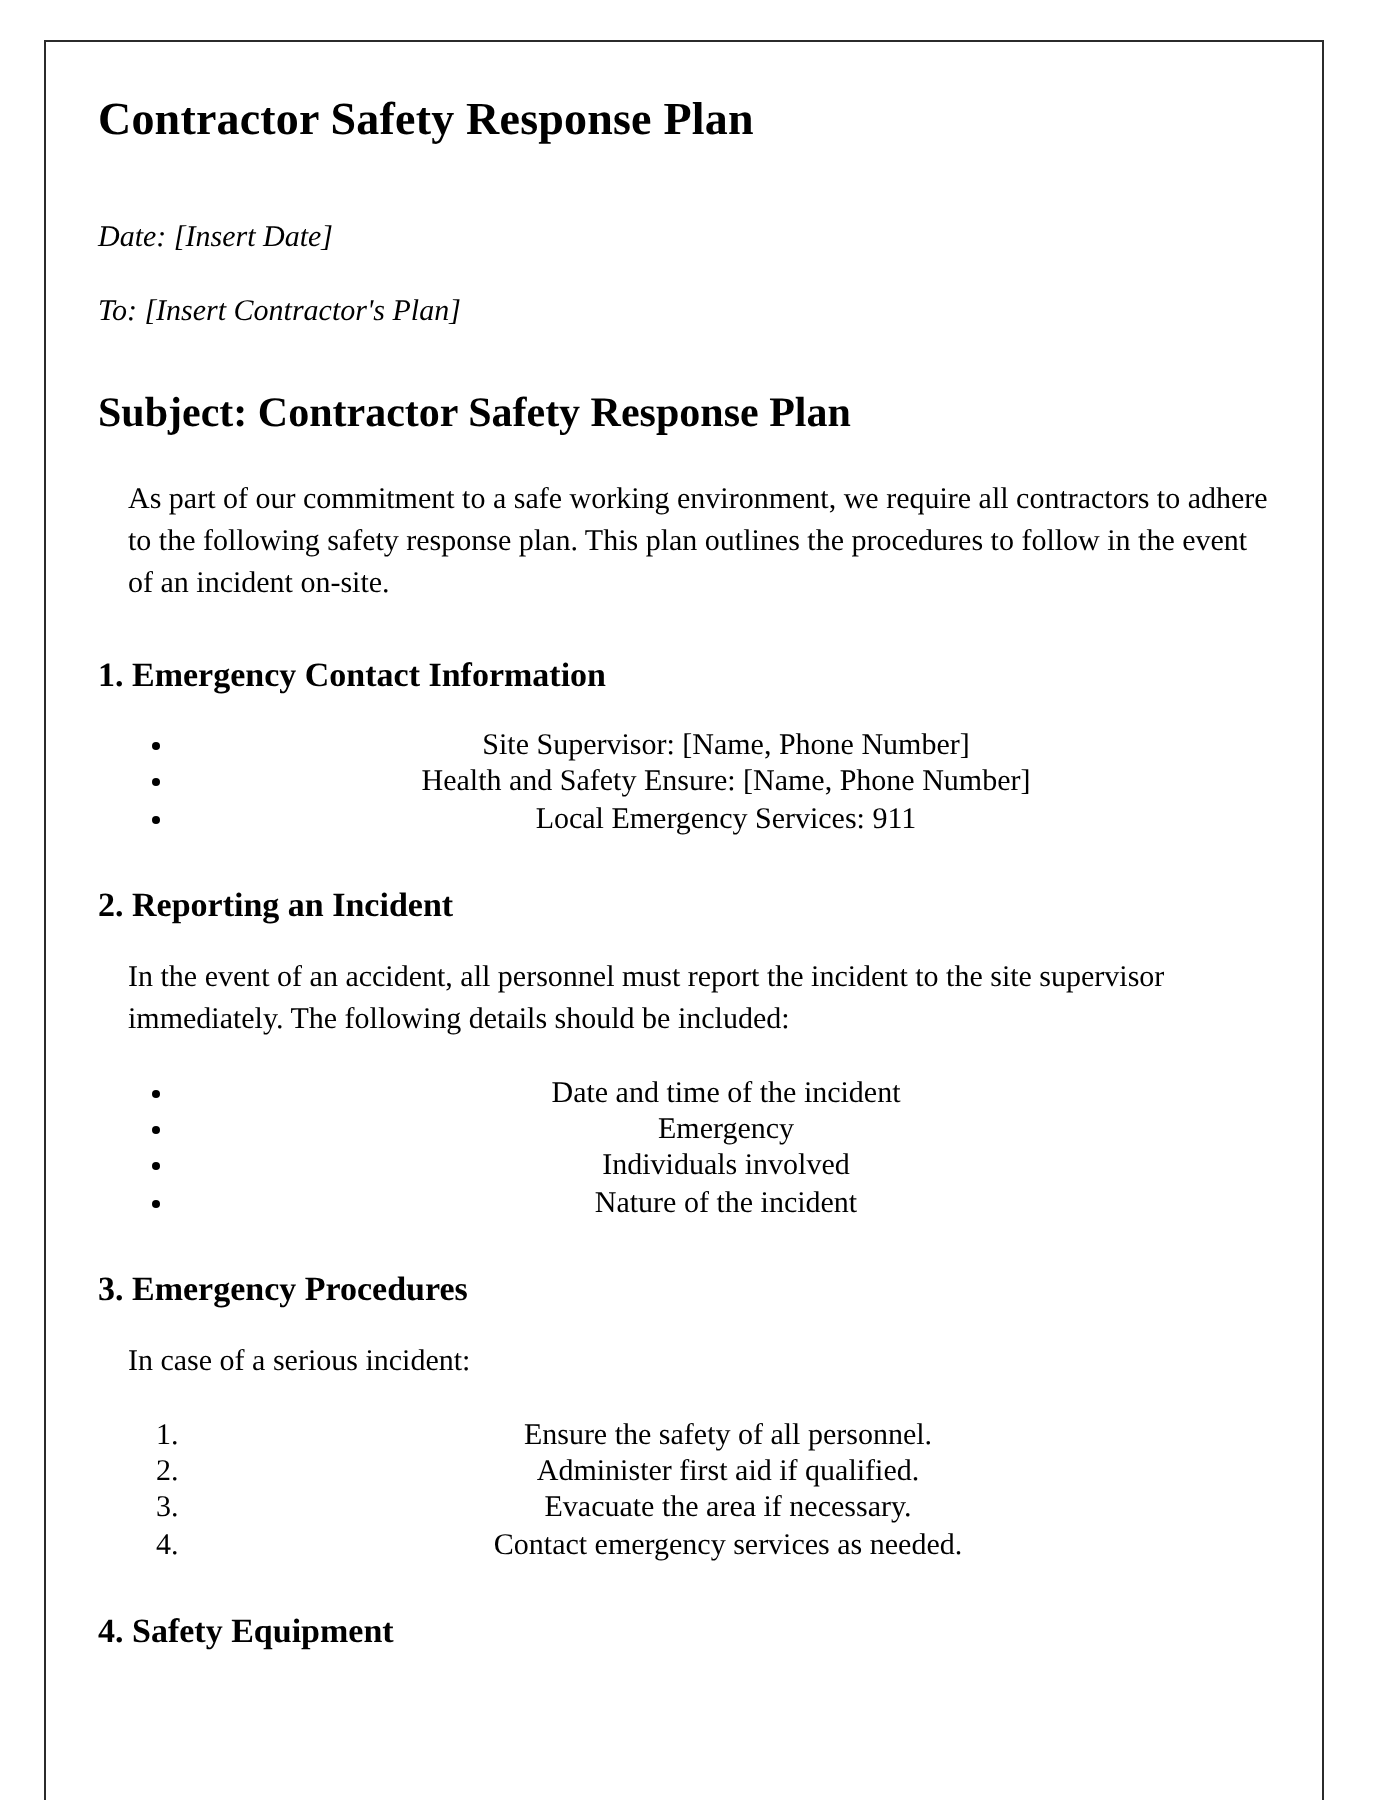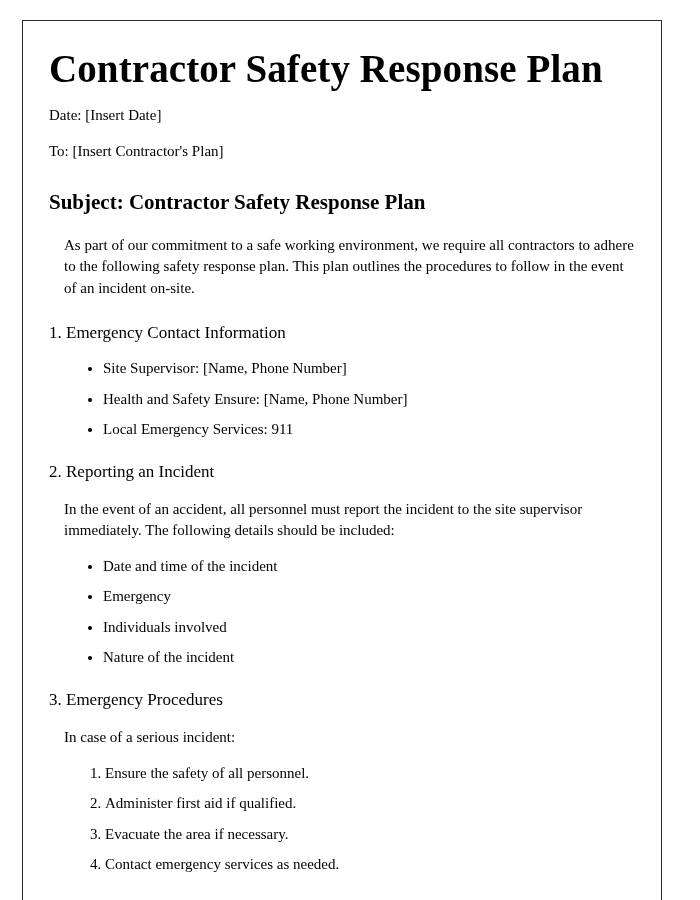--- a/index.html
+++ b/index.html
@@ -26,45 +26,46 @@
     border-bottom: none;
     background: #ffffff;
     overflow: hidden;
   }
 
   .page-inner {
     padding: 26px 26px 0 26px;
   }
 
   h1.doc-title {
-    font-size: 39px;
+    font-size: 23px;
     font-weight: bold;
     line-height: 1.15;
-    margin: 0 0 14px 0;
+    margin: 0 0 37px 0;
     letter-spacing: 0.1px;
   }
 
   h2.subject-heading {
     font-size: 21px;
     font-weight: bold;
     line-height: 1.2;
     margin: 28px 0 20px 0;
   }
 
   h3.section-heading {
     font-size: 17px;
-    font-weight: normal;
+    font-weight: bold;
     line-height: 1.2;
     margin: 24px 0 16px 0;
   }
 
   p.meta-line {
     font-size: 15px;
     line-height: 1.3;
     margin: 0 0 17px 0;
+    font-style: italic;
   }
 
   p.body-text {
     font-size: 15px;
     line-height: 1.42;
     margin: 0 0 16px 15px;
   }
 
   p.salutation {
     font-size: 15px;
@@ -83,22 +84,23 @@
   ol.numbered-list {
     font-size: 15px;
     line-height: 1.22;
     margin: 0 0 16px 0;
     padding-left: 44px;
     list-style-type: decimal;
   }
 
   ul.bullet-list li,
   ol.numbered-list li {
-    margin: 12px;
+    margin: 0;
     padding: 0;
+    text-align: center;
   }
 </style>
 </head>
 <body>
 
 <div class="page">
   <div class="page-inner">
 
     <h1 class="doc-title">Contractor Safety Response Plan</h1>
 

